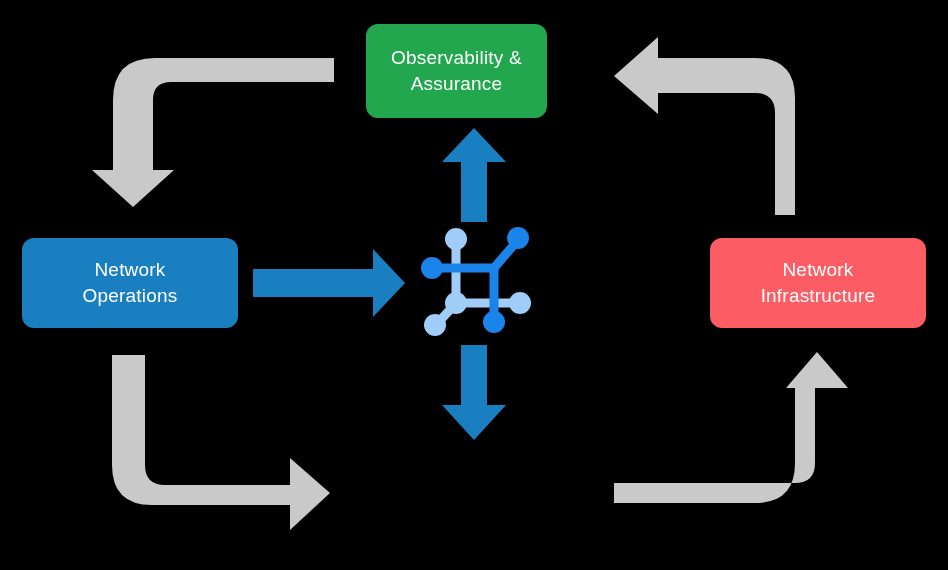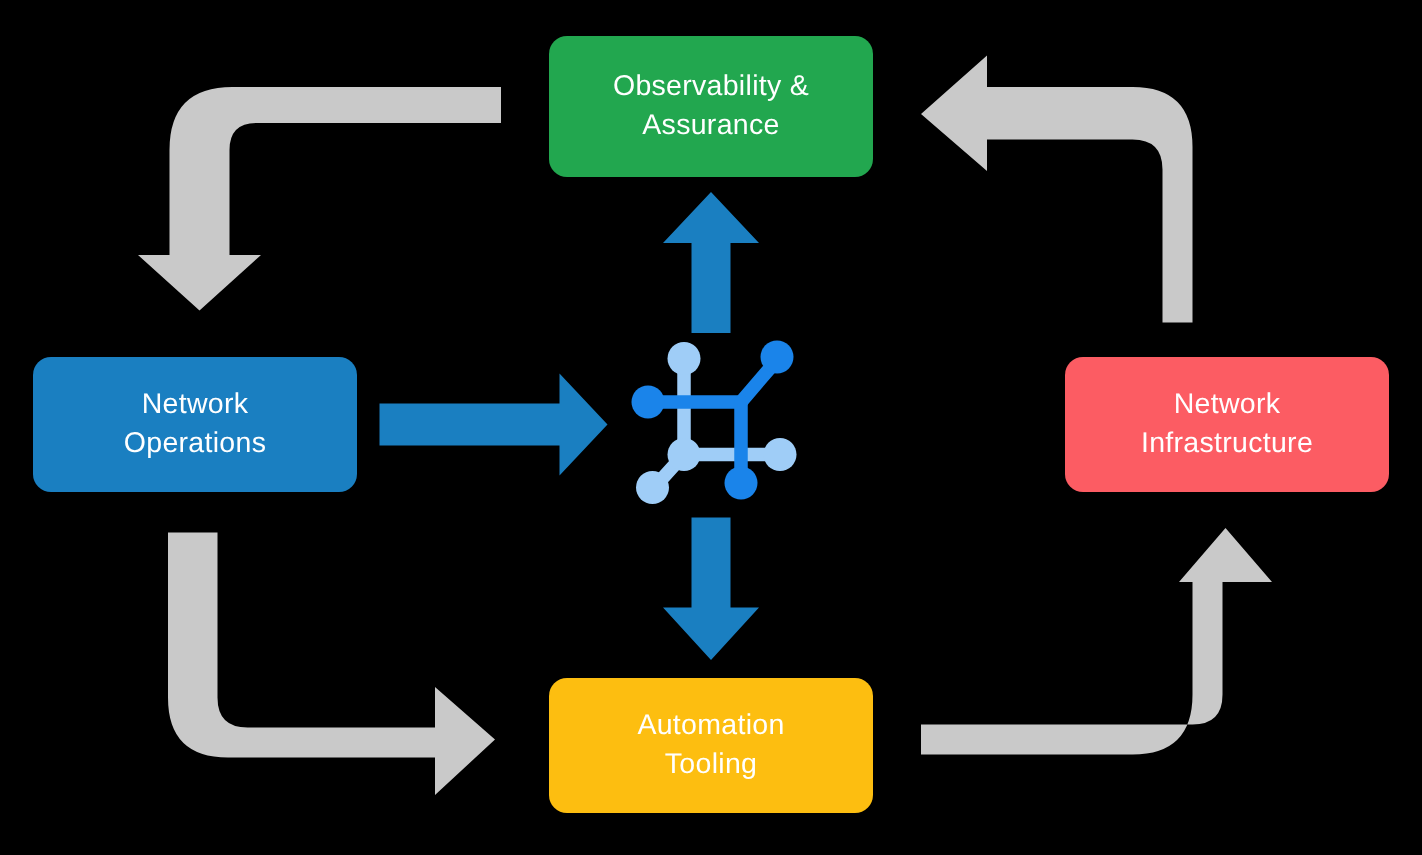--- a/index.html
+++ b/index.html
@@ -42,21 +42,21 @@
     font-size: 19px;
     font-weight: 400;
     line-height: 1.38;
     letter-spacing: 0.2px;
     white-space: pre-line;
     padding: 0 8px;
   }
   #box-observability {
     left: 366px;
     top: 24px;
-    width: 216px;
+    width: 181px;
     height: 94px;
   }
   #box-network-operations {
     left: 22px;
     top: 238px;
     width: 216px;
     height: 90px;
   }
   #box-network-infrastructure {
     left: 710px;
@@ -180,18 +180,14 @@
   <div class="node-box" id="box-network-operations" style="background:#1a7fc1;">
     <span class="node-label">Network
 Operations</span>
   </div>
 
   <div class="node-box" id="box-network-infrastructure" style="background:#fc5c63;">
     <span class="node-label">Network
 Infrastructure</span>
   </div>
 
-  <div class="node-box" id="box-automation-tooling" style="background:#fdbe10;">
-    <span class="node-label">Automation
-Tooling</span>
-  </div>
 
 </div>
 
 </body></html>

